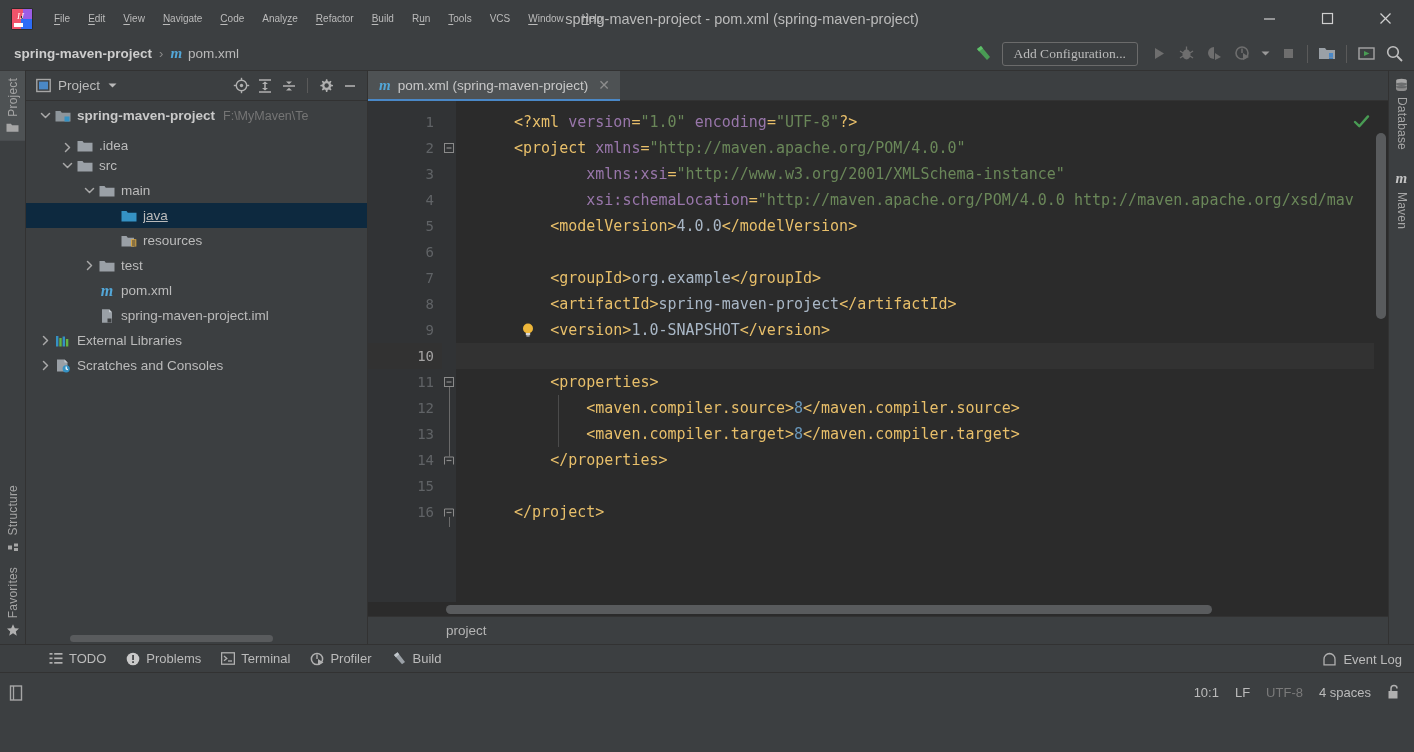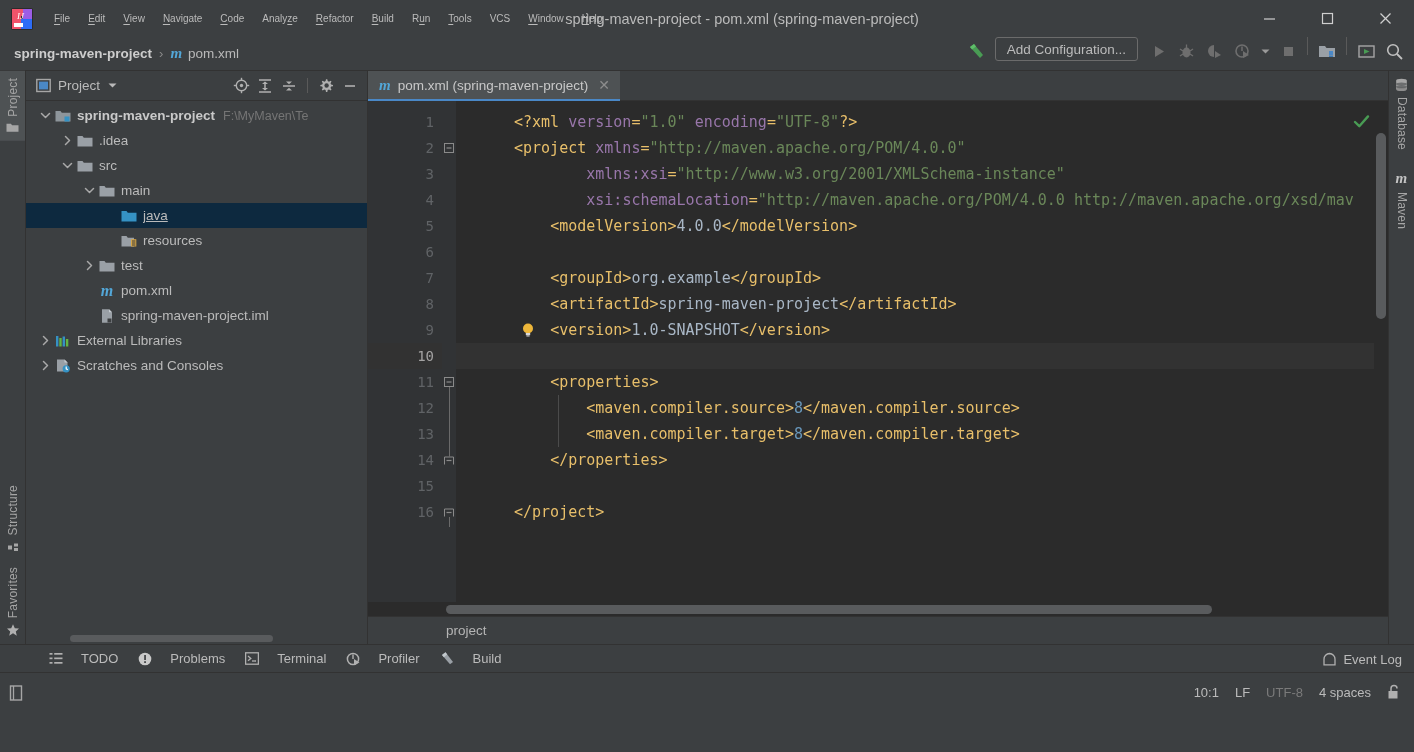--- a/index.html
+++ b/index.html
@@ -37,21 +37,21 @@
 
   
   .navbar {
     height: 34px; flex: 0 0 34px; background: #3c3f41; display: flex; align-items: center;
     padding-left: 14px; border-bottom: 1px solid #323232; position: relative;
   }
   .crumb { color: #cdcdcd; font-size: 13.5px; font-weight: bold; }
   .crumb-sep { color: #8a8a8a; font-size: 13px; margin: 0 7px; }
   .crumb-file { color: #b9b9b9; font-size: 13.5px; }
   .m-icon { color: #53a7d8; font-weight: bold; font-style: italic; font-size: 15px; font-family: "Liberation Serif", serif; }
-  .tb-right { margin-left: auto; display: flex; height: 100%; padding-right: 6px; }
+  .tb-right { margin-left: auto; display: flex; align-items: center; height: 100%; padding-right: 6px; font-family: Liberation Serif, serif; }
   .tb-btn {
     width: 28px; height: 28px; display: flex; align-items: center; justify-content: center;
     cursor: default;
   }
   .addcfg {
     border: 1px solid #6b6b6b; border-radius: 3px; height: 24px; padding: 0 11px;
     display: flex; align-items: center; color: #bbbbbb; font-size: 13.5px; margin: 0 6px 0 4px;
   }
   .tb-sep { width: 1px; height: 18px; background: #5a5a5a; margin: 0 5px; }
 
@@ -160,21 +160,21 @@
     height: 28px; flex: 0 0 28px; background: #3c3f41; display: flex; align-items: center;
     padding-left: 78px; border-top: 1px solid #323232;
   }
   .breadcrumb-bar span { color: #b5b5b5; font-size: 13.5px; }
 
   
   .toolwin-bar {
     height: 28px; flex: 0 0 28px; background: #3c3f41; display: flex; align-items: center;
     border-top: 1px solid #323232; padding-left: 40px; gap: 2px;
   }
-  .tw-btn { display: flex; align-items: center; gap: 18px; padding: 3px 9px; color: #bbbbbb; font-size: 13px; cursor: default; }
+  .tw-btn { display: flex; align-items: center; gap: 6px; padding: 3px 9px; color: #bbbbbb; font-size: 13px; cursor: default; }
 
   .statusbar {
     height: 32px; flex: 0 0 32px; background: #3c3f41; display: flex; align-items: center;
     border-top: 1px solid #323232; padding: 8px 12px 0 8px;
   }
   .sb-left { display: flex; align-items: center; gap: 8px; }
   .sb-right { margin-left: auto; display: flex; align-items: center; gap: 16px; }
   .sb-item { color: #bbbbbb; font-size: 13px; cursor: default; }
   .sb-item.dim { color: #7a7a7a; }
 
@@ -410,21 +410,21 @@
             </span>
             <span class="tico">
               <svg width="16" height="14" viewBox="0 0 16 14">
                 <path d="M0.5 2 L5.5 2 L6.8 3.8 L15.5 3.8 L15.5 12.5 L0.5 12.5 Z" fill="#8d959b"></path>
                 <rect x="9.5" y="7.5" width="5" height="5" fill="#3592c4"></rect>
               </svg>
             </span>
             <span class="tlabel bold">spring-maven-project</span>
             <span class="tpath">F:\MyMaven\Te</span>
           </div>
-          <div class="trow" style="padding-left: 32px;">
+          <div class="trow" style="padding-left: 32px; align-items: flex-end;">
             <span class="tw">
               <svg width="11" height="11" viewBox="0 0 11 11">
                 <path d="M3.5 1.5 L7.5 5.5 L3.5 9.5" fill="none" stroke="#a9a9a9" stroke-width="1.5" stroke-linecap="round" stroke-linejoin="round"></path>
               </svg>
             </span>
             <span class="tico">
               <svg width="16" height="14" viewBox="0 0 16 14">
                 <path d="M0.5 2 L5.5 2 L6.8 3.8 L15.5 3.8 L15.5 12.5 L0.5 12.5 Z" fill="#9aa0a6"></path>
               </svg>
             </span>

